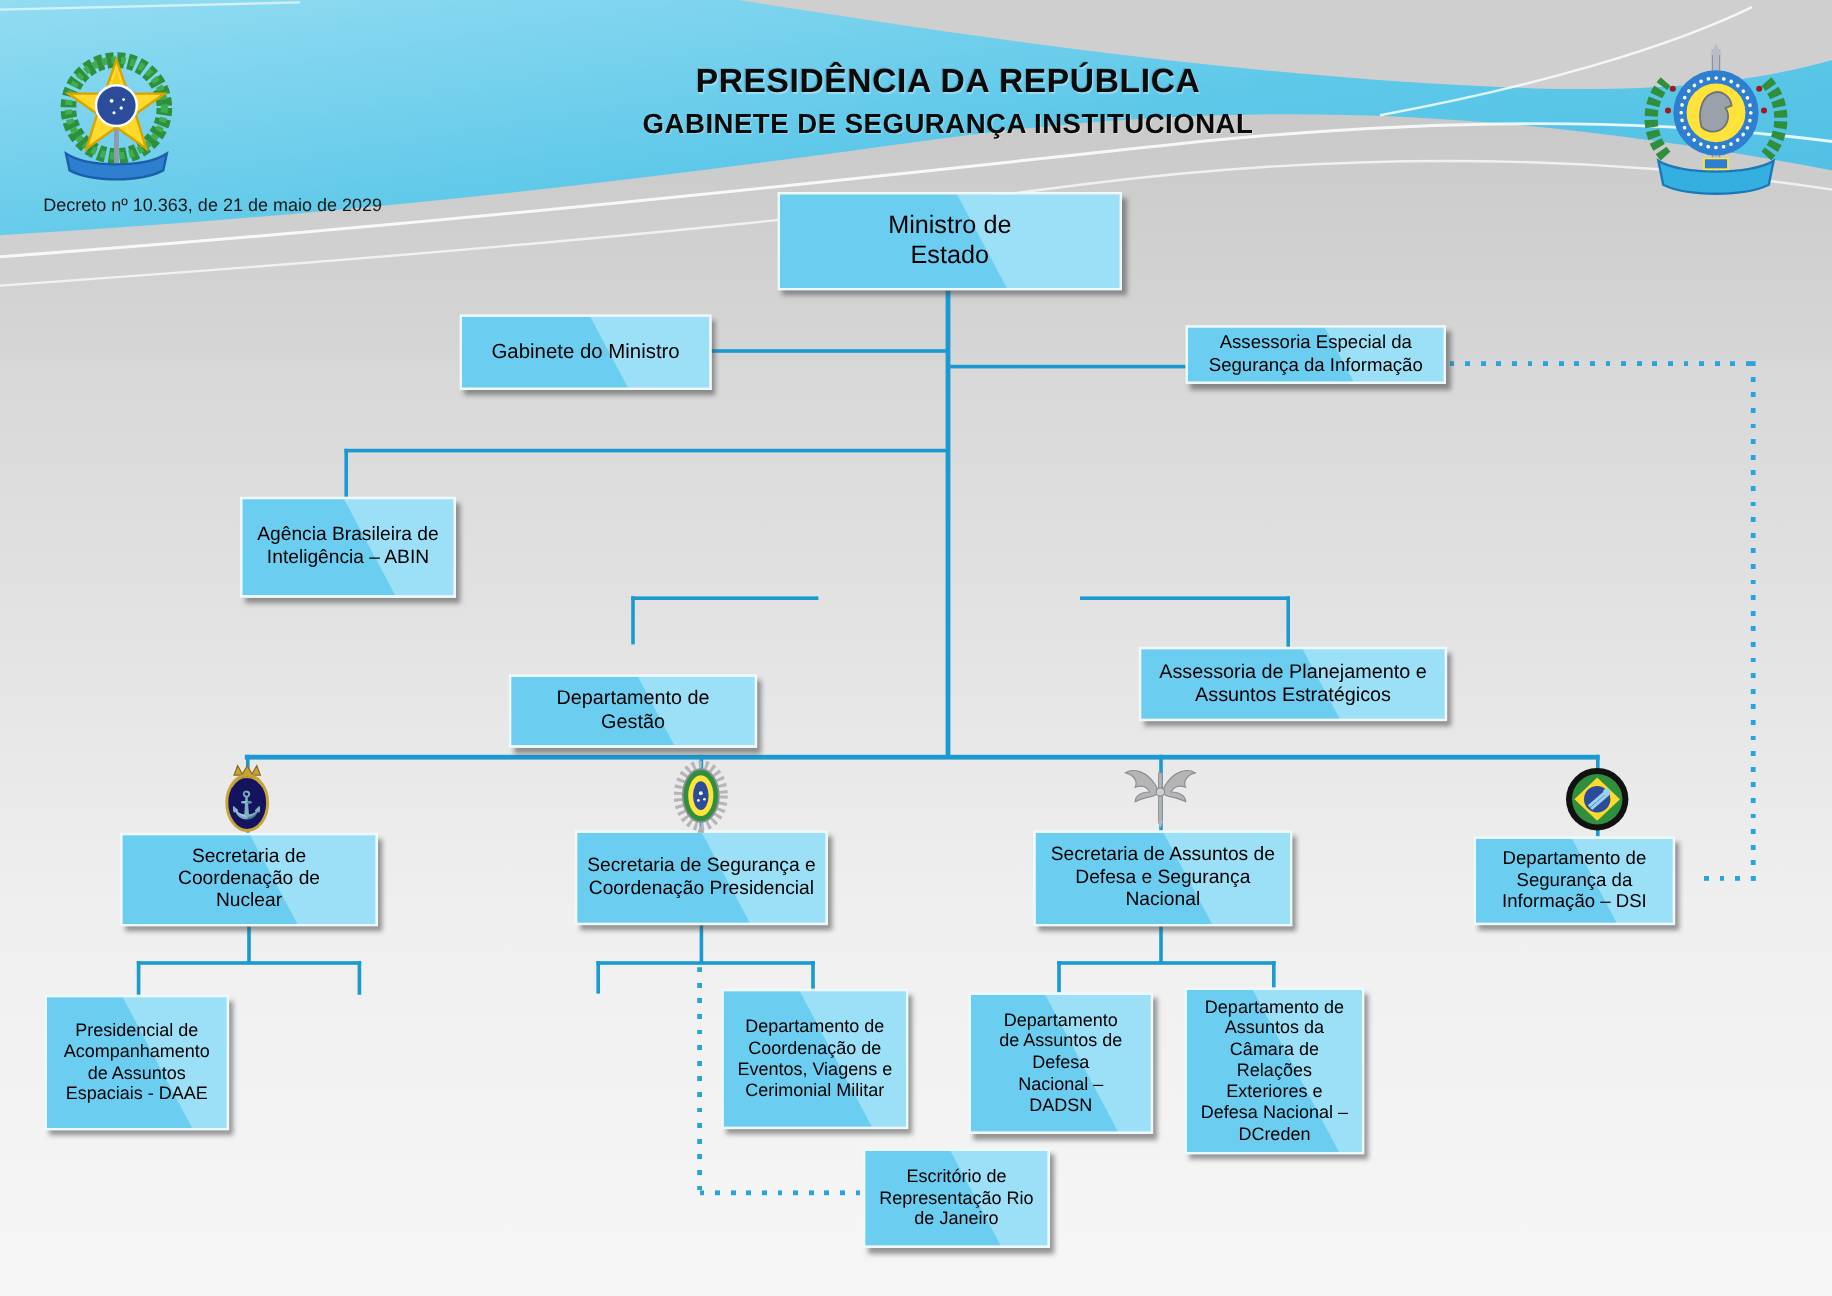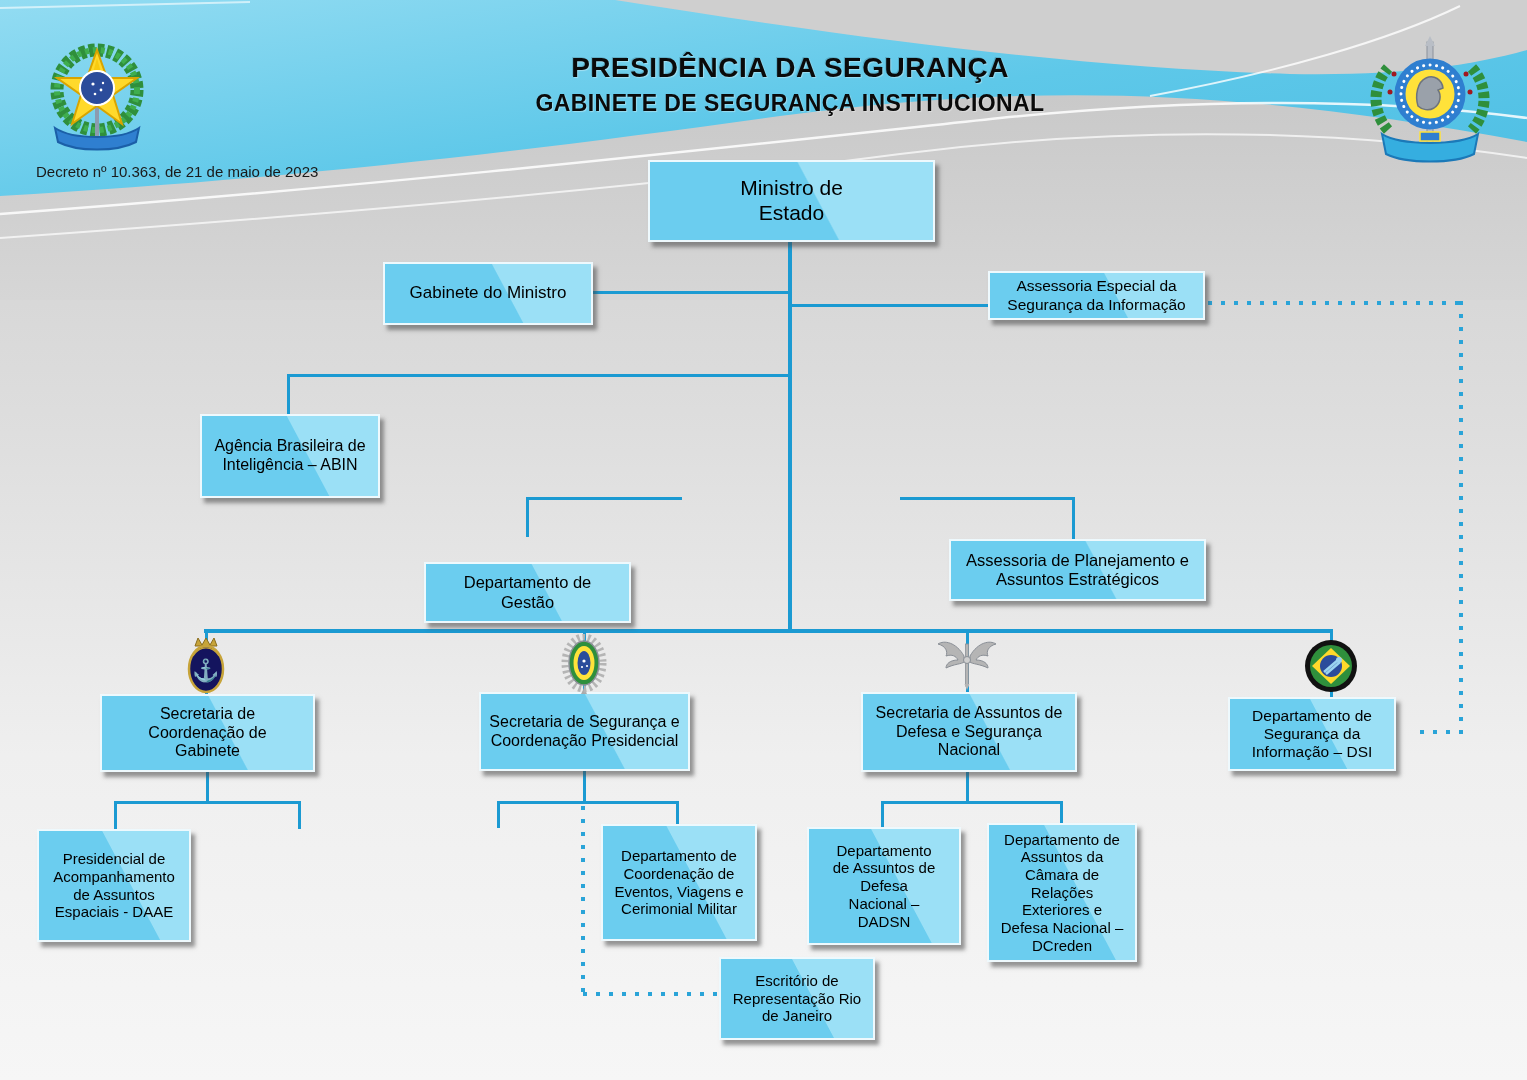--- a/index.html
+++ b/index.html
@@ -94,23 +94,23 @@
     <circle cx="98" cy="40" r="2.5" fill="#a01820"></circle>
       <circle cx="102" cy="58" r="2.5" fill="#a01820"></circle>
     <circle cx="62" cy="60" r="34" fill="#ffe23a" stroke="#2f7fd0" stroke-width="3"></circle>
     <circle cx="62" cy="60" r="29" fill="none" stroke="#2f7fd0" stroke-width="9"></circle>
     <circle cx="62" cy="60" r="29" fill="none" stroke="#ffffff" stroke-width="3" stroke-dasharray="0.1 6.4" stroke-linecap="round"></circle>
     <path d="M50,72 C47,62 49,48 58,44 C66,40 74,46 75,54 L70,56 C74,62 72,70 66,74 C61,77 54,76 50,72 Z" fill="#9aa1aa" stroke="#6e747d" stroke-width="1.5"></path>
     <path d="M14,100 C32,112 92,112 110,100 L106,120 C86,130 38,130 18,120 Z" fill="#35aee0" stroke="#1b79b8" stroke-width="2"></path>
     <rect x="52" y="98" width="20" height="9" fill="#2f7fd0" stroke="#ffe23a" stroke-width="1.5"></rect>
   </svg>
 
-  <div class="title1">PRESIDÊNCIA DA SEGURANÇA</div>
+  <div class="title1">PRESIDÊNCIA DA REPÚBLICA</div>
   <div class="title2">GABINETE DE SEGURANÇA INSTITUCIONAL</div>
-  <div class="decree">Decreto nº 10.363, de 21 de maio de 2023</div>
+  <div class="decree">Decreto nº 10.363, de 21 de maio de 2029</div>
 
   <div class="cv trunk" style="left:788px;top:242px;height:388px"></div>
   <div class="ch" style="left:593px;top:291px;width:197px"></div>
   <div class="ch" style="left:790px;top:304px;width:198px"></div>
   <div class="ch" style="left:287px;top:374px;width:503px"></div>
   <div class="cv" style="left:287px;top:374px;height:40px"></div>
   <div class="ch" style="left:526px;top:497px;width:156px"></div>
   <div class="cv" style="left:526px;top:497px;height:40px"></div>
   <div class="ch" style="left:900px;top:497px;width:175px"></div>
   <div class="cv" style="left:1072px;top:497px;height:42px"></div>
@@ -192,21 +192,21 @@
 
   <div class="node" style="left:424px;top:562px;width:207px;height:61px;font-size:16.5px">
     <span style="max-width:150px">Departamento de Gestão</span>
   </div>
 
   <div class="node" style="left:949px;top:539px;width:257px;height:62px;font-size:16.5px">
     <span>Assessoria de Planejamento e Assuntos Estratégicos</span>
   </div>
 
   <div class="node" style="left:100px;top:694px;width:215px;height:78px;font-size:16px">
-    <span style="max-width:150px">Secretaria de Coordenação de Gabinete</span>
+    <span style="max-width:150px">Secretaria de Coordenação de Nuclear</span>
   </div>
 
   <div class="node" style="left:479px;top:692px;width:211px;height:79px;font-size:16px">
     <span>Secretaria de Segurança e Coordenação Presidencial</span>
   </div>
 
   <div class="node" style="left:861px;top:692px;width:216px;height:80px;font-size:16px">
     <span>Secretaria de Assuntos de Defesa e Segurança Nacional</span>
   </div>
 

